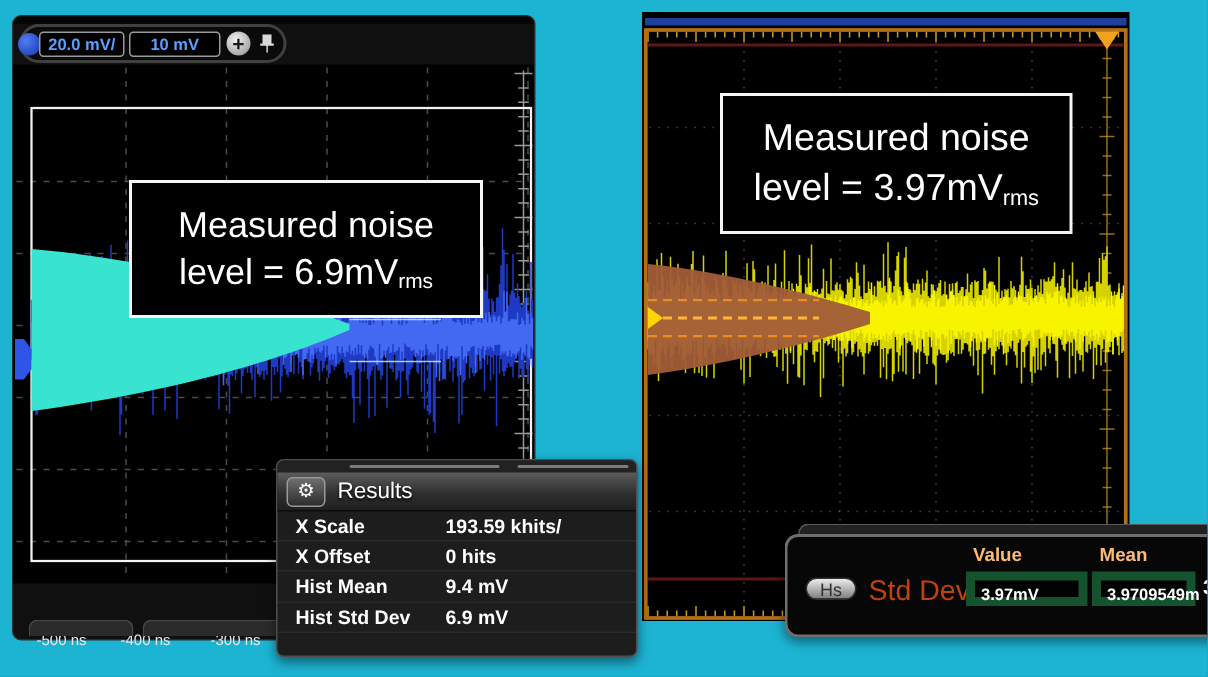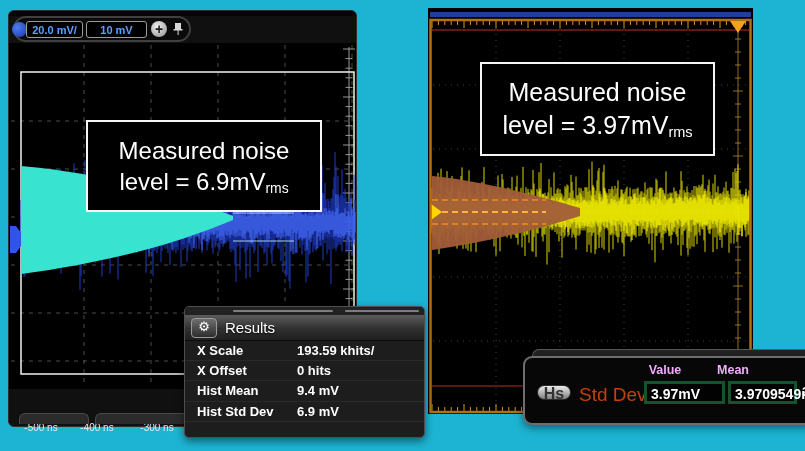--- a/index.html
+++ b/index.html
@@ -59,27 +59,27 @@
       border-bottom:1px solid rgba(255,255,255,.06);}
   .res-row .rl{width:100px;padding-left:12px;}
 
   
   .meas{position:absolute;left:523px;top:349px;width:290px;height:78px;}
   .meas-topstrip{position:absolute;left:9px;top:0;right:0;height:8px;background:#232323;
       border:1px solid #5a5a5a;border-bottom:none;border-radius:7px 0 0 0;box-sizing:border-box;}
   .meas-main{position:absolute;left:0;top:7px;right:-4px;height:69px;background:#070707;
       border:2px solid #6e6e6e;border-right:none;border-radius:9px 0 0 9px;box-sizing:border-box;
       box-shadow:0 3px 8px rgba(0,0,0,.45);}
-  .meas-col{position:absolute;top:5px;width:80px;text-align:center;color:#f0abfc;font-size:12.5px;font-weight:bold;}
+  .meas-col{position:absolute;top:5px;width:80px;text-align:center;color:#fdba74;font-size:12.5px;font-weight:bold;}
   .hs-pill{position:absolute;left:12px;top:27px;width:34px;height:15px;border-radius:8px;
-      background:linear-gradient(#ececec,#7f7f7f);border:1px solid #2e2e2e;color:#333;font-size:16px;
-      font-weight:bold;text-align:center;line-height:15px;box-sizing:border-box;}
+      background:linear-gradient(#ececec,#7f7f7f);border:1px solid #2e2e2e;color:#333;font-size:12px;
+      font-weight:normal;text-align:center;line-height:15px;box-sizing:border-box;}
   .meas-label{position:absolute;left:54px;top:26px;color:#c2410c;font-size:19px;font-weight:normal;}
-  .meas-box{position:absolute;top:23px;height:23px;background:#020202;border:3px solid #14532d;
-      color:#fff;font-size:14px;font-weight:bold;line-height:21px;padding-left:4px;box-sizing:border-box;}
+  .meas-box{position:absolute;top:23px;height:23px;background:#020202;border:6px solid #14532d;
+      color:#fff;font-size:11px;font-weight:bold;line-height:21px;padding-left:4px;box-sizing:border-box;}
   .meas-next{position:absolute;left:277px;top:26px;color:#fff;font-size:13.5px;font-weight:bold;}
 </style>
 </head>
 <body>
 
 <div id="stage">
 
   <div class="lw">
     <div class="lw-topstrip"></div>
 
@@ -189,21 +189,21 @@
         <span class="rl">Hist Std Dev</span>
         <span class="rv">6.9 mV</span>
       </div>
     </div>
   </div>
 
   <div class="meas">
     <div class="meas-topstrip"></div>
     <div class="meas-main">
       <div class="meas-col" style="left:100px;">Value</div>
-      <div class="meas-col" style="left:168px;">Mean</div>
+      <div class="meas-col" style="left:184px;">Mean</div>
       <div class="hs-pill">Hs</div>
       <div class="meas-label">Std Dev*</div>
       <div class="meas-box" style="left:119px;width:81px;">3.97mV</div>
       <div class="meas-box" style="left:203px;width:69px;">3.9709549m</div>
       <div class="meas-next">3.</div>
     </div>
   </div>
 
 </div>
 

